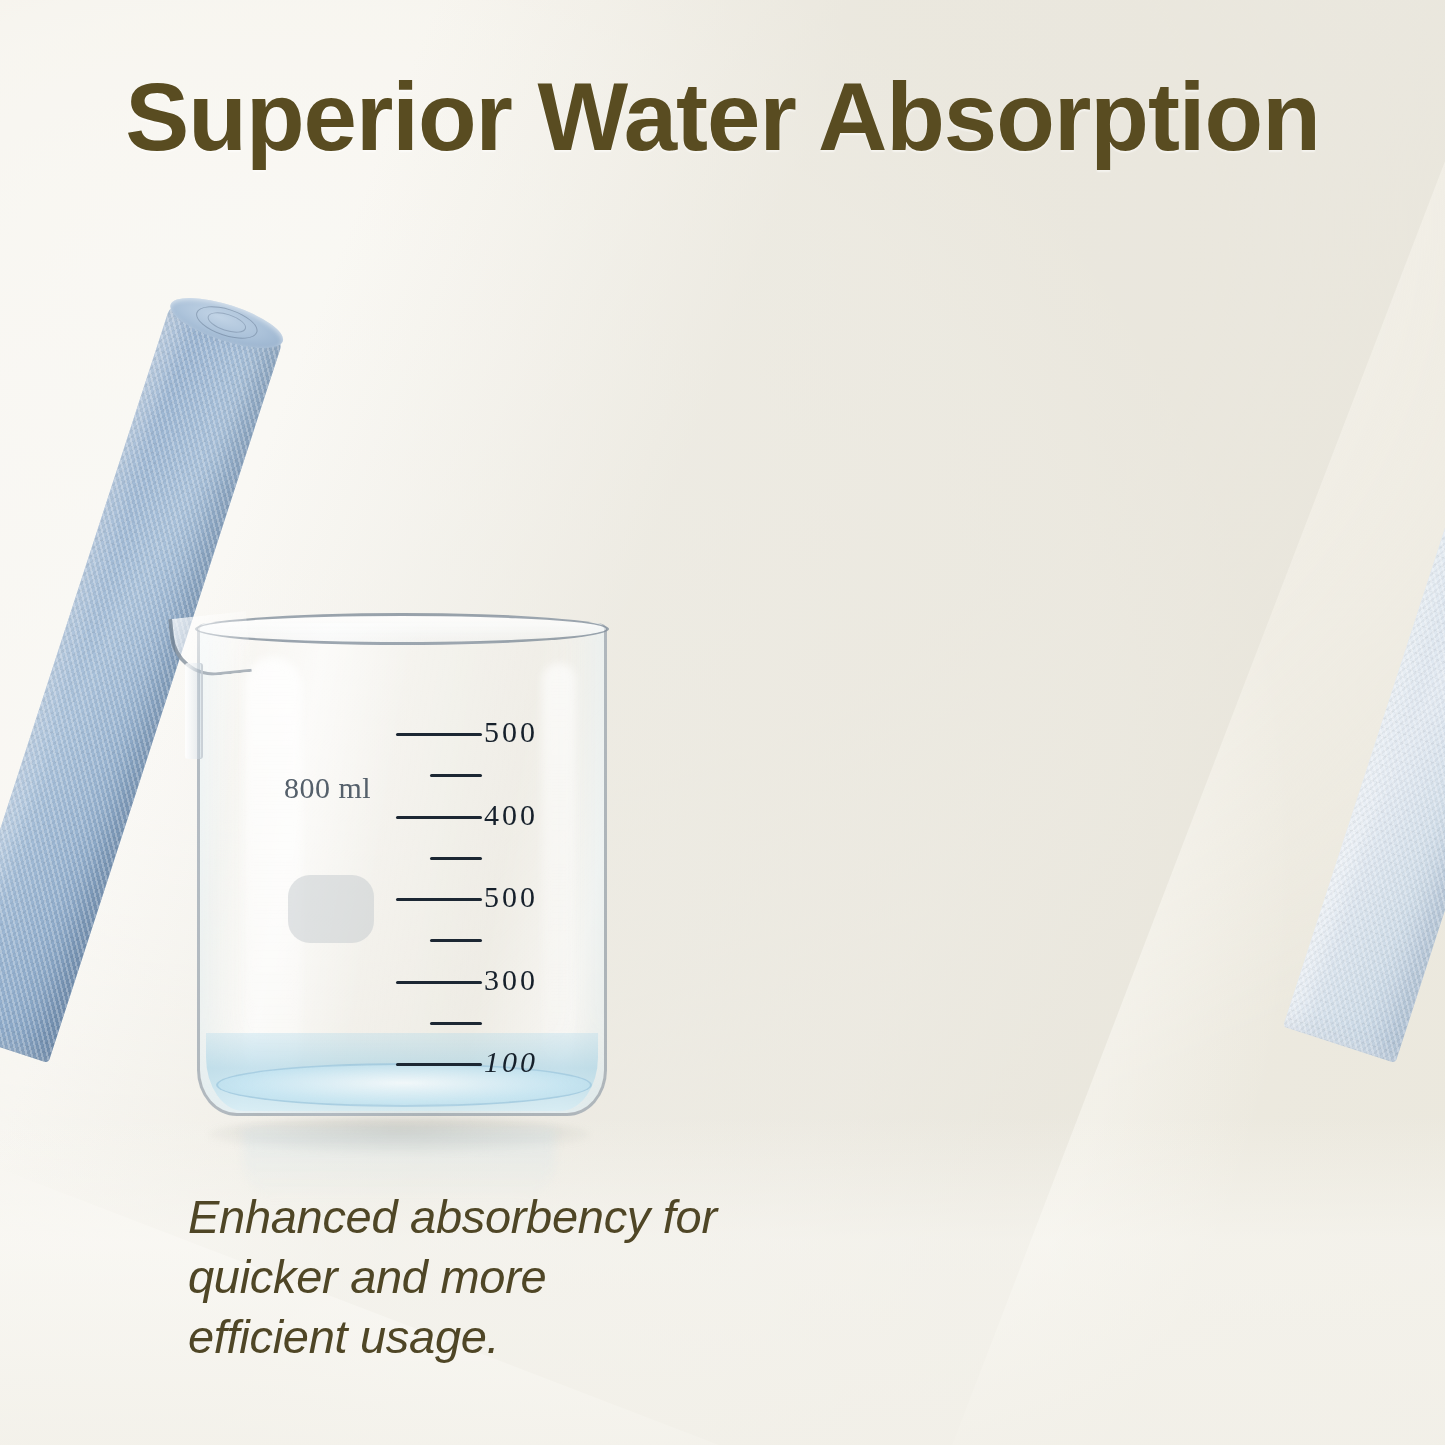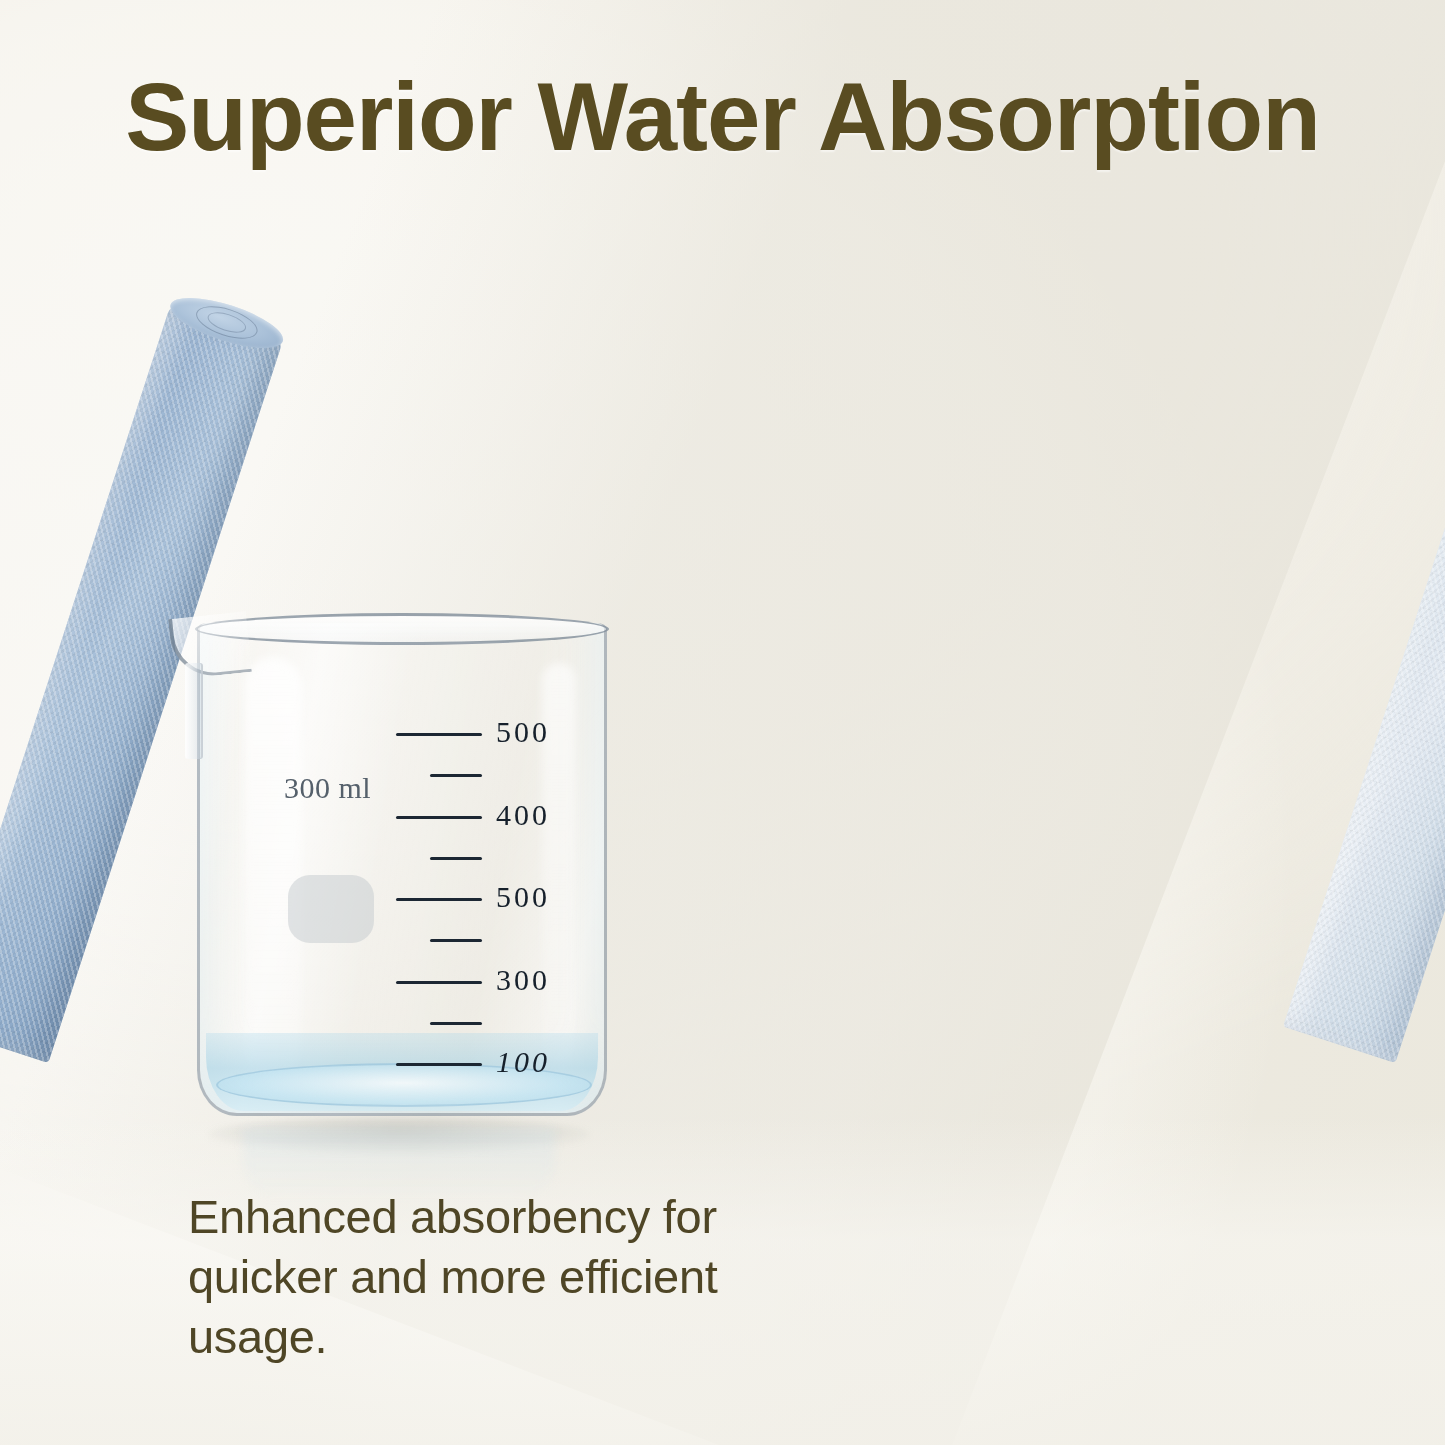--- a/index.html
+++ b/index.html
@@ -176,30 +176,30 @@
 
   
   .scale{position:absolute;right:18px;top:100px;width:190px;height:330px;}
   .grad{position:absolute;left:0;width:190px;height:22px;}
   .grad .tick{
     position:absolute;left:0;top:10px;height:3px;background:#1c2733;border-radius:2px;
   }
   .grad.major .tick{width:86px;}
   .grad.minor .tick{width:52px;left:34px;}
   .grad .num{
-    position:absolute;left:100px;top:-8px;font-size:30px;color:#16202b;
+    position:absolute;left:88px;top:-8px;font-size:30px;color:#16202b;
     font-family:"Liberation Serif",serif;letter-spacing:3px;
   }
 
   
   .caption{
     position:absolute;font-size:47px;line-height:1.28;color:#4f4626;
     font-family:"Liberation Sans",sans-serif;letter-spacing:-.3px;
   }
-  #caption-ours{left:188px;top:1187px;width:530px;}
+  #caption-ours{left:188px;top:1187px;width:530px;font-style:italic;}
 
   
   #logo{position:absolute;left:1030px;top:1325px;width:390px;height:104px;}
   .logo-word{
     position:absolute;left:0;top:14px;
     font-size:72px;font-weight:bold;color:#3e4a73;letter-spacing:-1px;
     font-family:"DejaVu Sans",sans-serif;
   }
   .logo-life{
     position:absolute;left:268px;top:40px;
@@ -236,21 +236,21 @@
 
     <div class="beaker" id="beaker-ours">
       <div class="bk-shadow"></div>
       <div class="bk-reflection"></div>
       <div class="bk-glass">
         <div class="bk-highlight"></div>
         <div class="bk-highlight-r"></div>
         <div class="bk-base"></div>
         <div class="bk-bottom-ellipse"></div>
         <div class="bk-label-patch"></div>
-        <div class="bk-ml">300 ml</div>
+        <div class="bk-ml">800 ml</div>
         <div class="scale">
             <div class="grad major" style="top: 0px;">
               <div class="tick"></div>
               <div class="num">500</div>
             </div>
             <div class="grad minor" style="top: 41.25px;">
               <div class="tick"></div>
             </div>
             <div class="grad major" style="top: 82.5px;">
               <div class="tick"></div>

